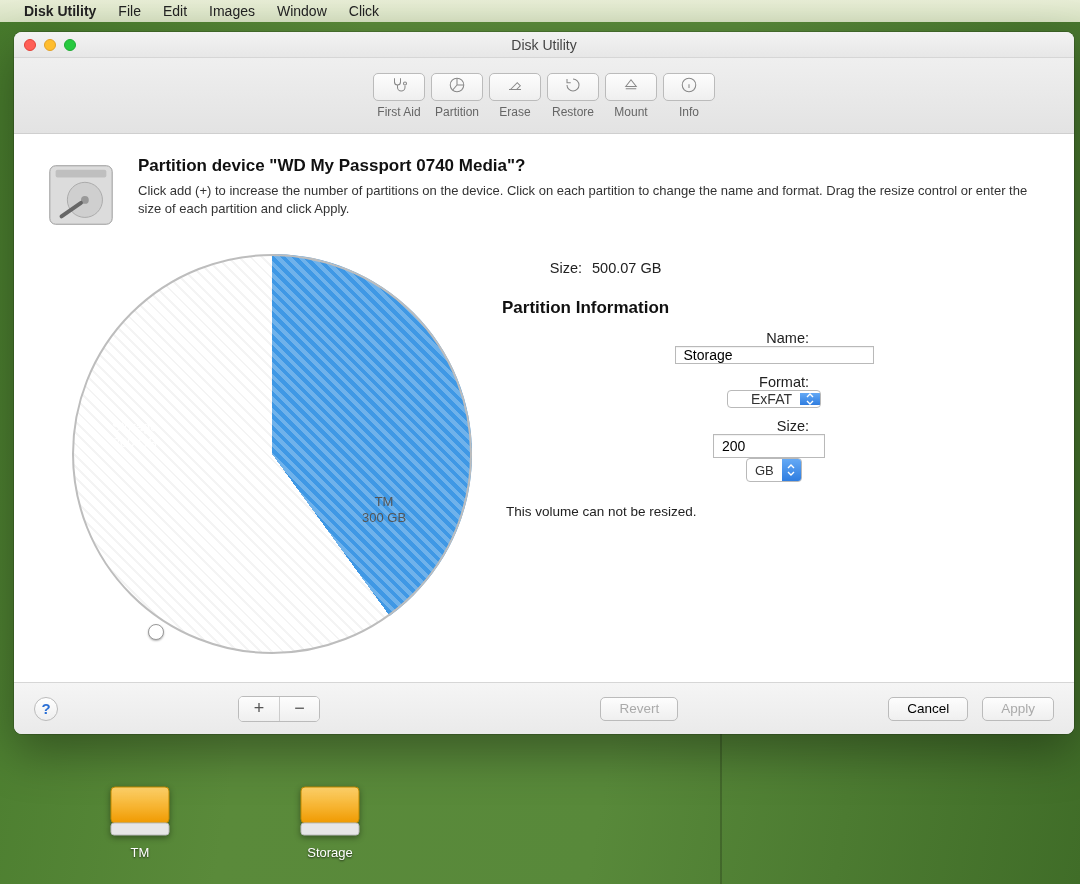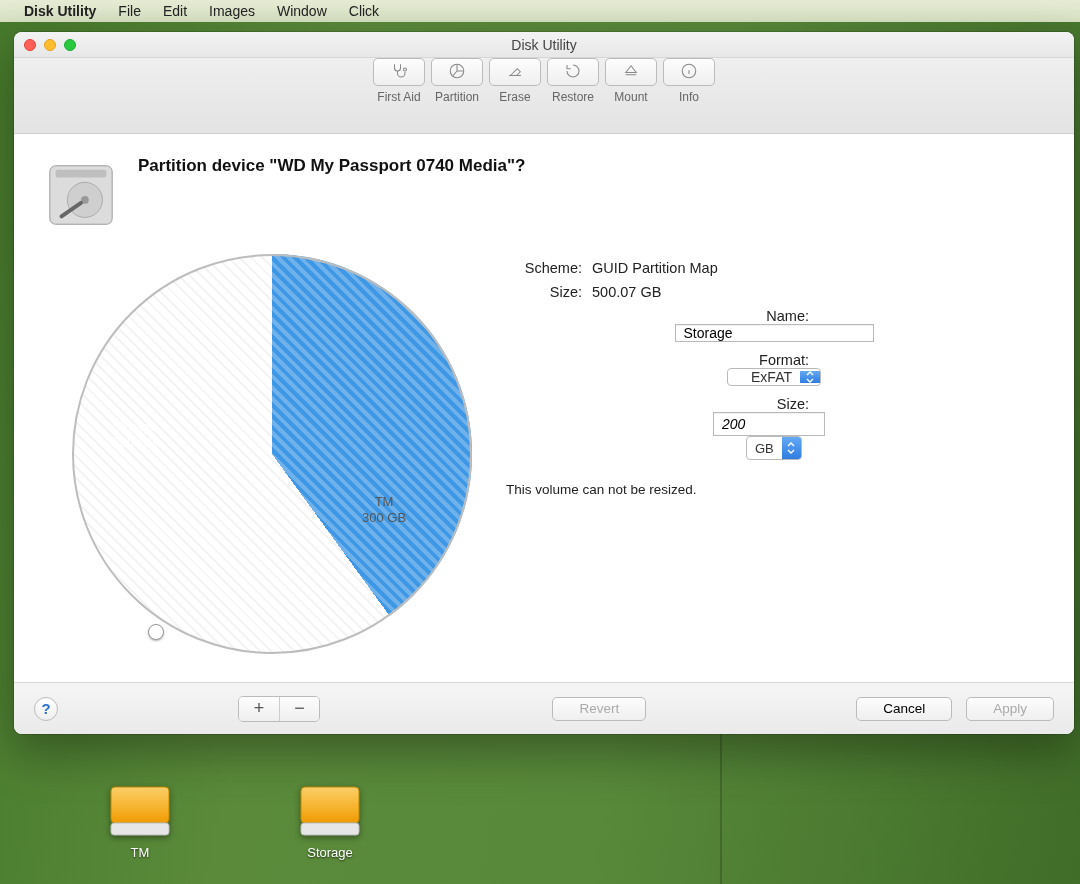--- a/index.html
+++ b/index.html
@@ -67,20 +67,21 @@
 .window-title {
   position: absolute; left: 0; right: 0;
   text-align: center; font-size: 14px; color: #444; font-weight: 400;
 }
 
 
 .toolbar {
   height: 76px;
   display: flex;
   justify-content: center;
+  align-items: center;
   gap: 6px;
   background: linear-gradient(#efefef, #e3e3e3);
   border-bottom: 1px solid #cfcfcf;
 }
 .tb-item { display: flex; flex-direction: column; align-items: center; gap: 4px; }
 .tb-btn {
   width: 52px; height: 28px;
   border: 1px solid #bbb;
   border-radius: 5px;
   background: linear-gradient(#fdfdfd, #efefef);
@@ -163,21 +164,21 @@
   background: #fff; display: flex; align-items: center; position: relative;
   overflow: hidden;
   padding-left: 15px;
 }
 .select-wrap .sel-text { padding: 0 8px; font-size: 14px; flex: 1; }
 .select-caret {
   width: 20px; height: 100%; background: linear-gradient(#64a9f5,#2f7de0);
   display: flex; align-items: center; justify-content: center; color: #fff;
 }
 .select-caret svg { width: 10px; height: 12px; }
-.size-row .tf { width: 112px; flex: none; margin-right: 10px; font-style: italic; }
+.size-row .tf { width: 112px; flex: none; margin-right: 10px; }
 .unit-select {
   border: 1px solid #b9b9b9; border-radius: 4px; height: 24px; width: 56px;
   display: flex; align-items: center; background: #fff; overflow: hidden;
 }
 .unit-select .sel-text { padding: 0 8px; font-size: 13px; flex: 1; }
 
 .note { font-size: 13.5px; color: #222; margin-top: 16px; margin-left: 4px; }
 
 
 .button-bar {
@@ -196,21 +197,21 @@
   margin-left: 180px;
   display: flex; border: 1px solid #bbb; border-radius: 5px; overflow: hidden;
 }
 .seg button {
   width: 40px; height: 24px; border: none; background: linear-gradient(#fdfdfd,#efefef);
   font-size: 18px; color: #555;
 }
 .seg button + button { border-left: 1px solid #ccc; }
 .spacer { flex: 1; }
 .btn {
-  height: 24px; padding: 0 26px; border-radius: 5px;
+  height: 24px; padding: 0 18px; border-radius: 5px;
   border: 1px solid #bbb; background: linear-gradient(#fdfdfd,#efefef);
   font-size: 13.5px;
   margin-left: 14px;
 }
 .btn.disabled { color: #aaa; }
 
 
 .desktop-icons {
   position: absolute; left: 100px; bottom: 24px;
   display: flex; gap: 110px;
@@ -318,20 +319,21 @@
         <svg viewBox="0 0 80 80">
           <rect x="8" y="10" width="64" height="60" rx="6" fill="#dcdcdc" stroke="#999"></rect>
           <rect x="14" y="14" width="52" height="8" rx="2" fill="#bfbfbf"></rect>
           <circle cx="44" cy="45" r="18" fill="#cfcfcf" stroke="#aaa"></circle>
           <circle cx="44" cy="45" r="4" fill="#999"></circle>
           <path d="M20 62 L40 48" stroke="#666" stroke-width="4" stroke-linecap="round"></path>
         </svg>
       </div>
       <div class="sheet-h">
         <div class="sheet-title">Partition device "WD My Passport 0740 Media"?</div>
+        <div class="sheet-desc">Click add (+) to increase the number of partitions on the device. Click on each partition to change the name and format. Drag the resize control or enter the size of each partition and click Apply.</div>
       </div>
     </div>
 
     <div class="body-row">
       <div class="pie-col">
         <div class="pie-rest"></div>
         <div class="pie-slice"></div>
         <div class="pie-border"></div>
         <div class="pie-label" style="left:70px; top:165px;">
           <div>Storage</div>
@@ -339,28 +341,25 @@
         </div>
         <div class="pie-label dark" style="left:320px; top:240px;">
           <div>TM</div>
           <div>300 GB</div>
         </div>
         <div class="pie-handle" style="left:106px; top:370px;"></div>
       </div>
 
       <div class="info-col">
         <div class="kv">
-            <div class="k">Scheme:</div>
-            <div class="v">GUID Partition Map</div>
-          </div>
-        <div class="kv">
             <div class="k">Size:</div>
             <div class="v">500.07 GB</div>
           </div>
 
+        <div class="part-h">Partition Information</div>
         <div class="form-row">
           <div class="fk">Name:</div>
           <input class="tf" value="Storage" style="">
         </div>
         <div class="form-row">
           <div class="fk">Format:</div>
           <div class="select-wrap">
             <span class="sel-text">ExFAT</span>
             <span class="select-caret">
               <svg viewBox="0 0 10 12">

